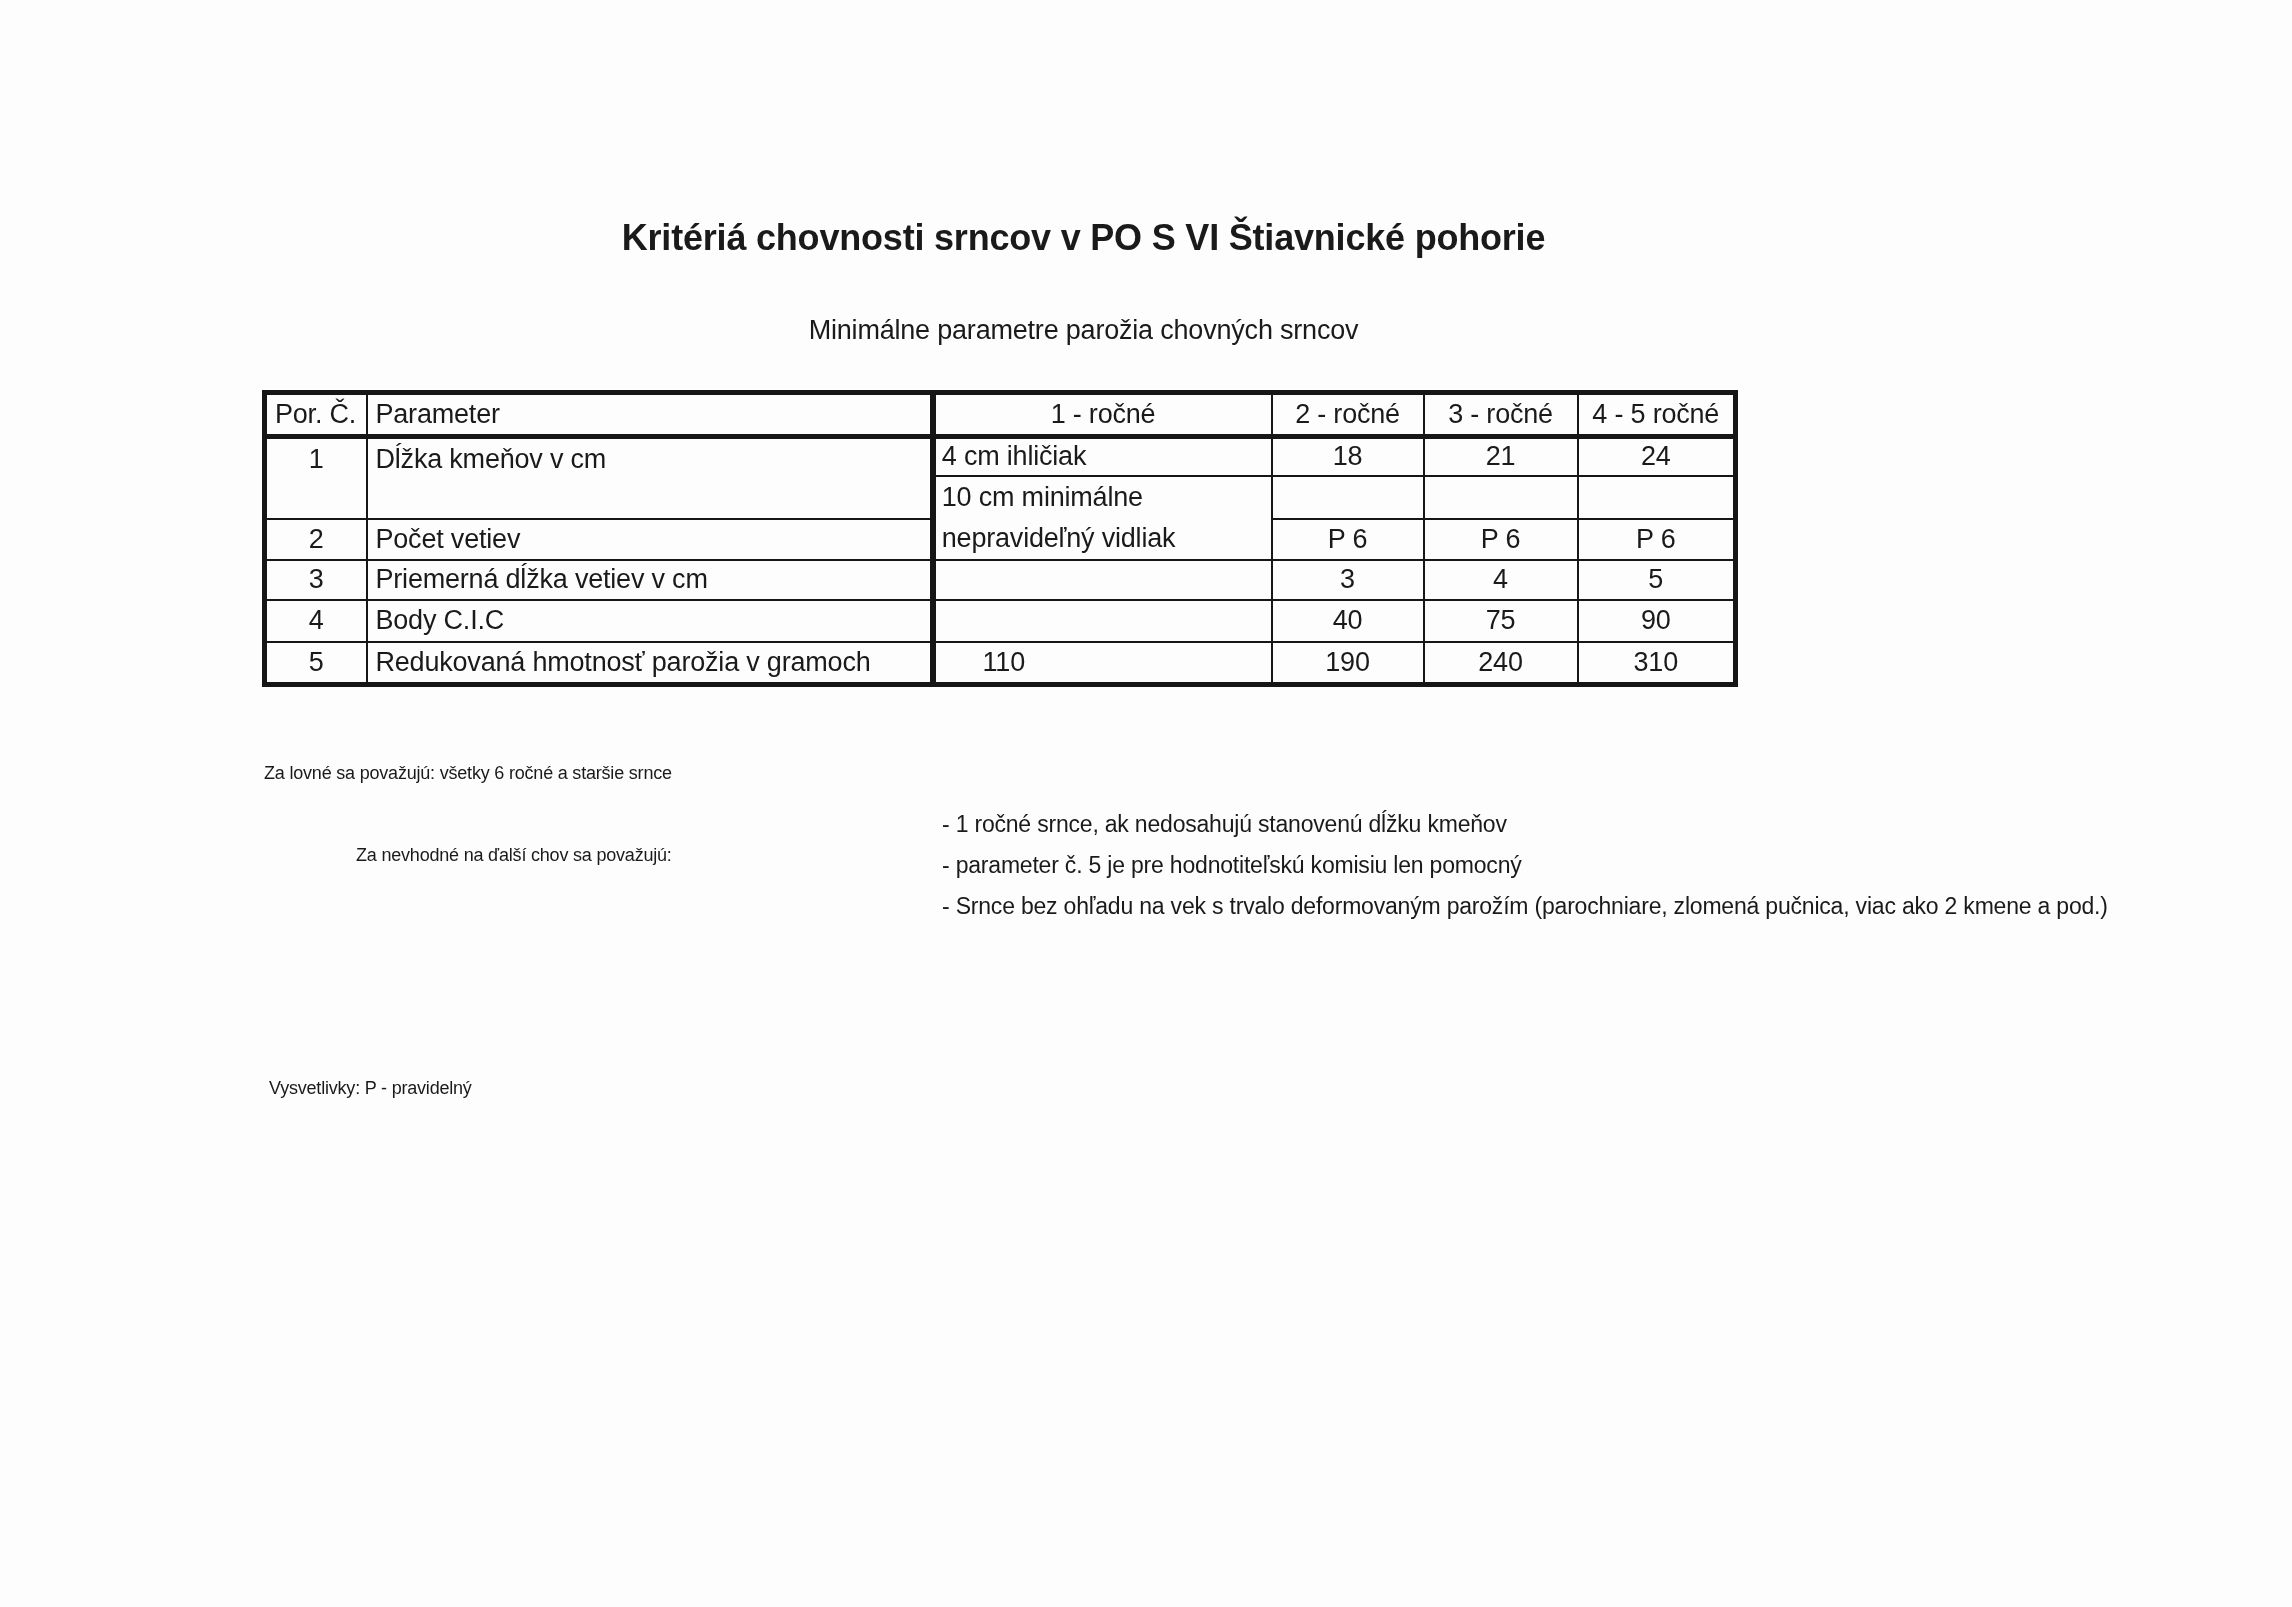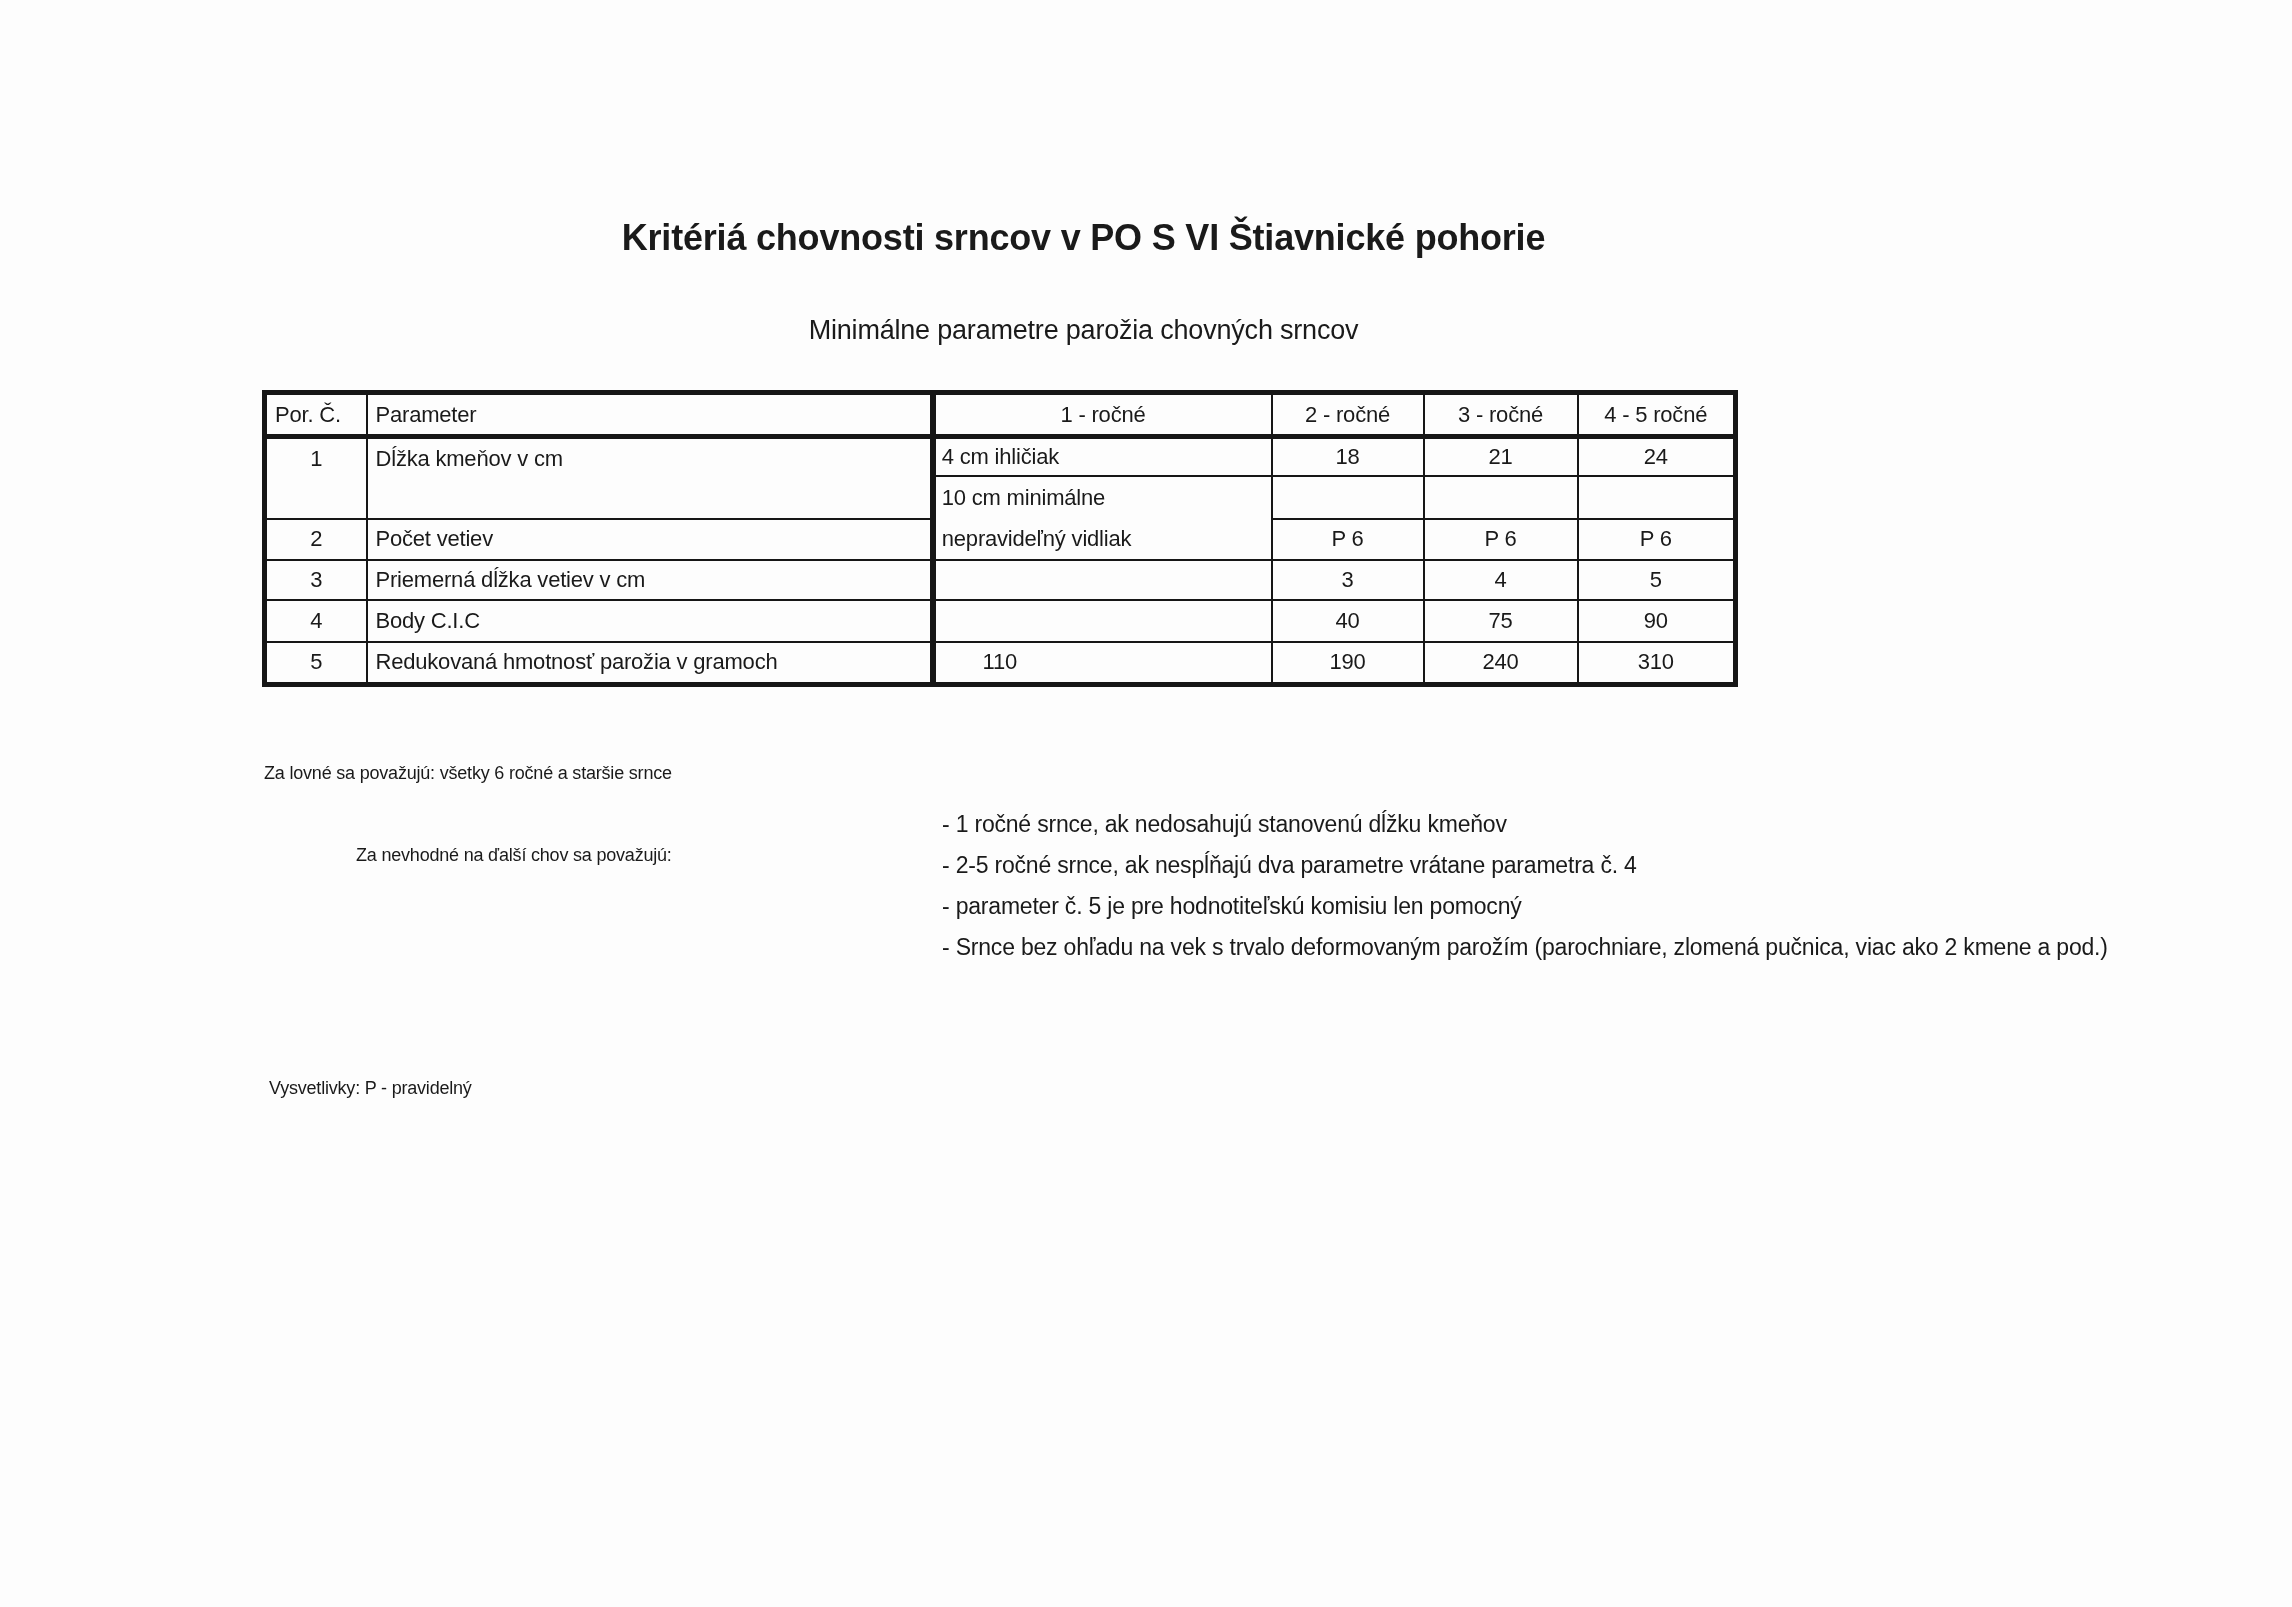--- a/index.html
+++ b/index.html
@@ -18,21 +18,21 @@
   }
   .doc-subtitle{
     position:absolute;top:315px;left:0;width:2167px;
     text-align:center;font-size:27px;letter-spacing:-0.2px;
   }
   table.criteria{
     position:absolute;left:262px;top:390px;
     border-collapse:collapse;table-layout:fixed;
     background:#fdfdfd;
     border:5.4px solid #161616;
-    font-size:22px;letter-spacing:-0.2px;
+    font-size:27px;letter-spacing:-0.2px;
   }
   table.criteria th, table.criteria td{
     border:2.7px solid #161616;
     padding:0;
     font-weight:normal;
     overflow:hidden;
     white-space:nowrap;
   }
   table.criteria thead th{border-bottom-width:5.4px;}
   .bR{border-right-width:6.3px !important;}
@@ -127,21 +127,20 @@
       </tr>
     </tbody>
   </table>
 
   <div class="note-line" style="left:264px;top:722px;">Za lovné sa považujú: všetky 6 ročné a staršie srnce</div>
 
   <div class="note-line" style="left:356px;top:804px;">Za nevhodné na ďalší chov sa považujú:</div>
 
   <div class="bullets">
     <div class="bullet">- 1 ročné srnce, ak nedosahujú stanovenú dĺžku kmeňov</div>
-    <div class="bullet">- 2-5 ročné srnce, ak nespĺňajú dva parametre vrátane parametra č. 4</div>
     <div class="bullet">- parameter č. 5 je pre hodnotiteľskú komisiu len pomocný</div>
     <div class="bullet">- Srnce bez ohľadu na vek s trvalo deformovaným parožím (parochniare, zlomená pučnica, viac ako 2 kmene a pod.)</div>
   </div>
 
   <div class="note-line" style="left:269px;top:1037px;">Vysvetlivky: P - pravidelný</div>
 
 </div>
 
 
 </body></html>

